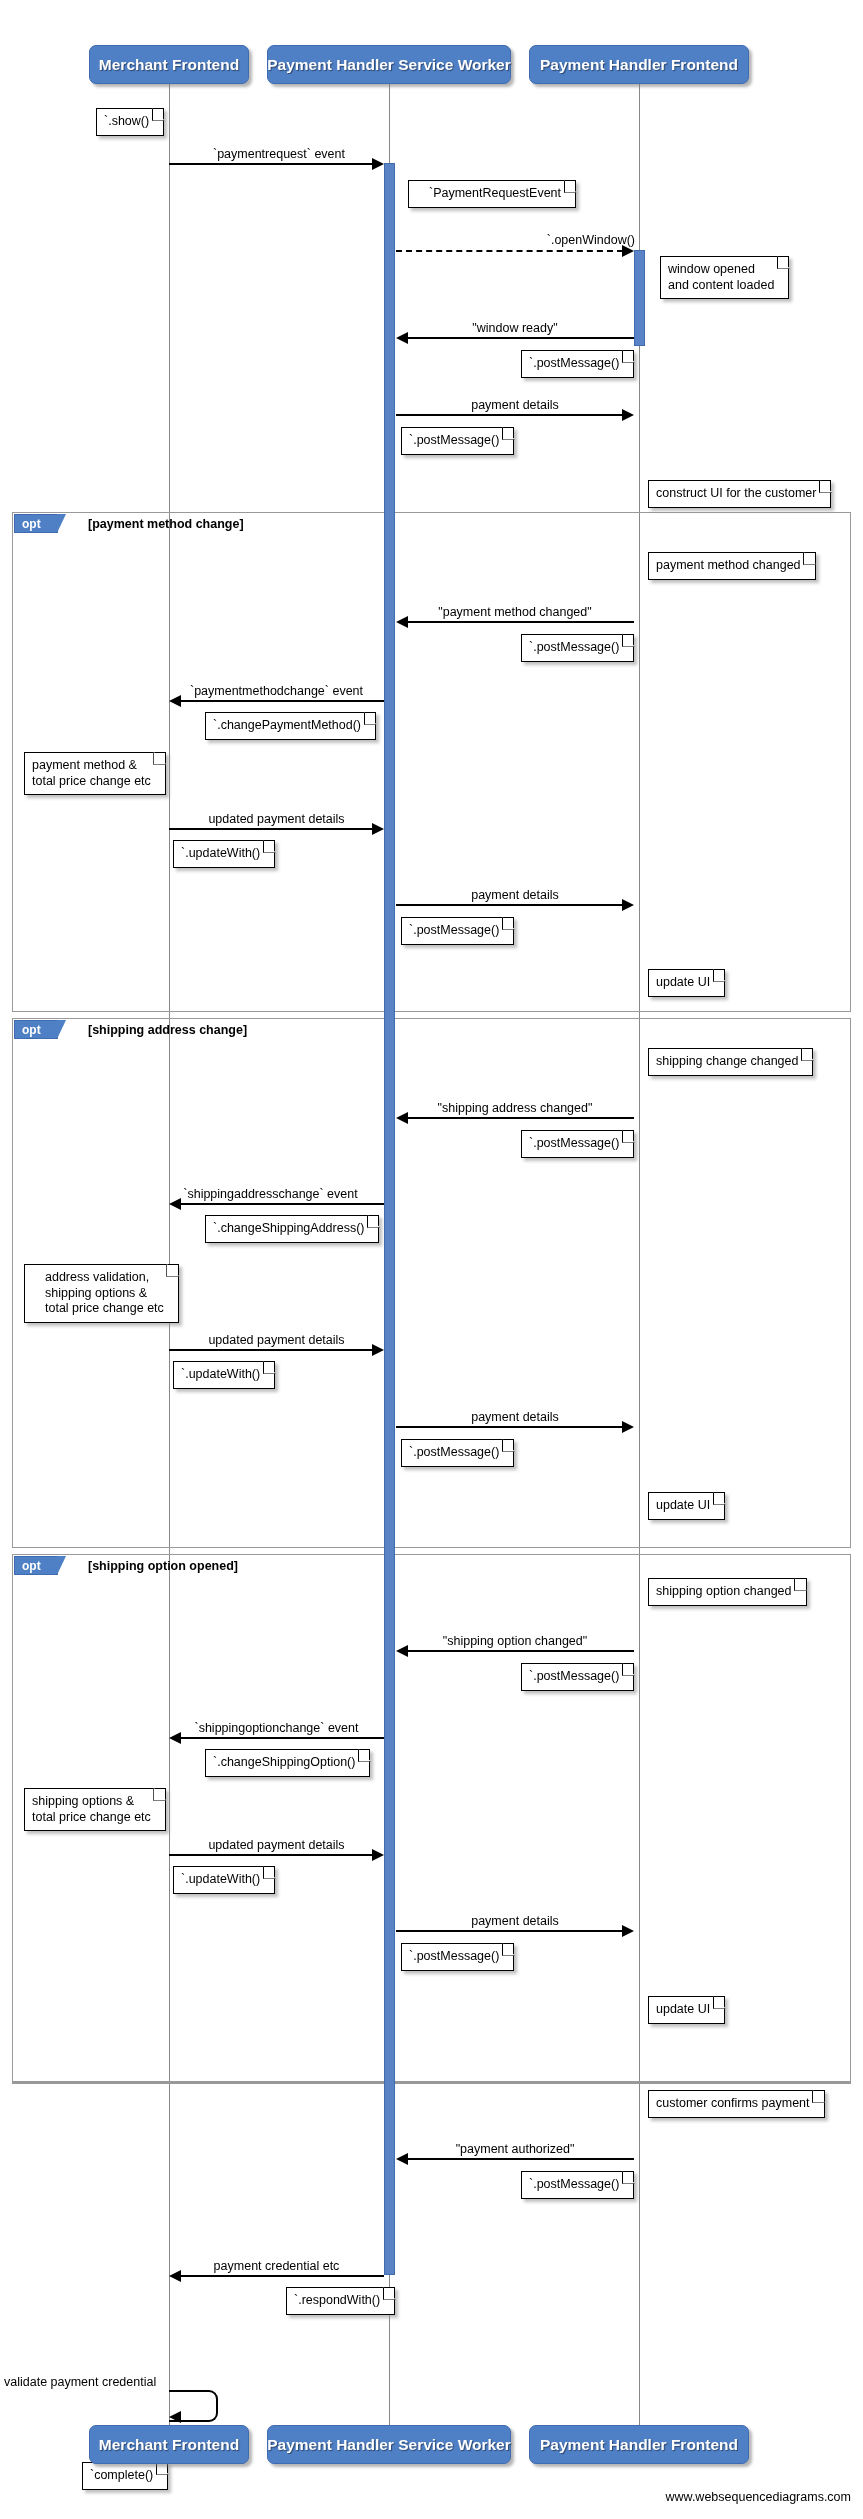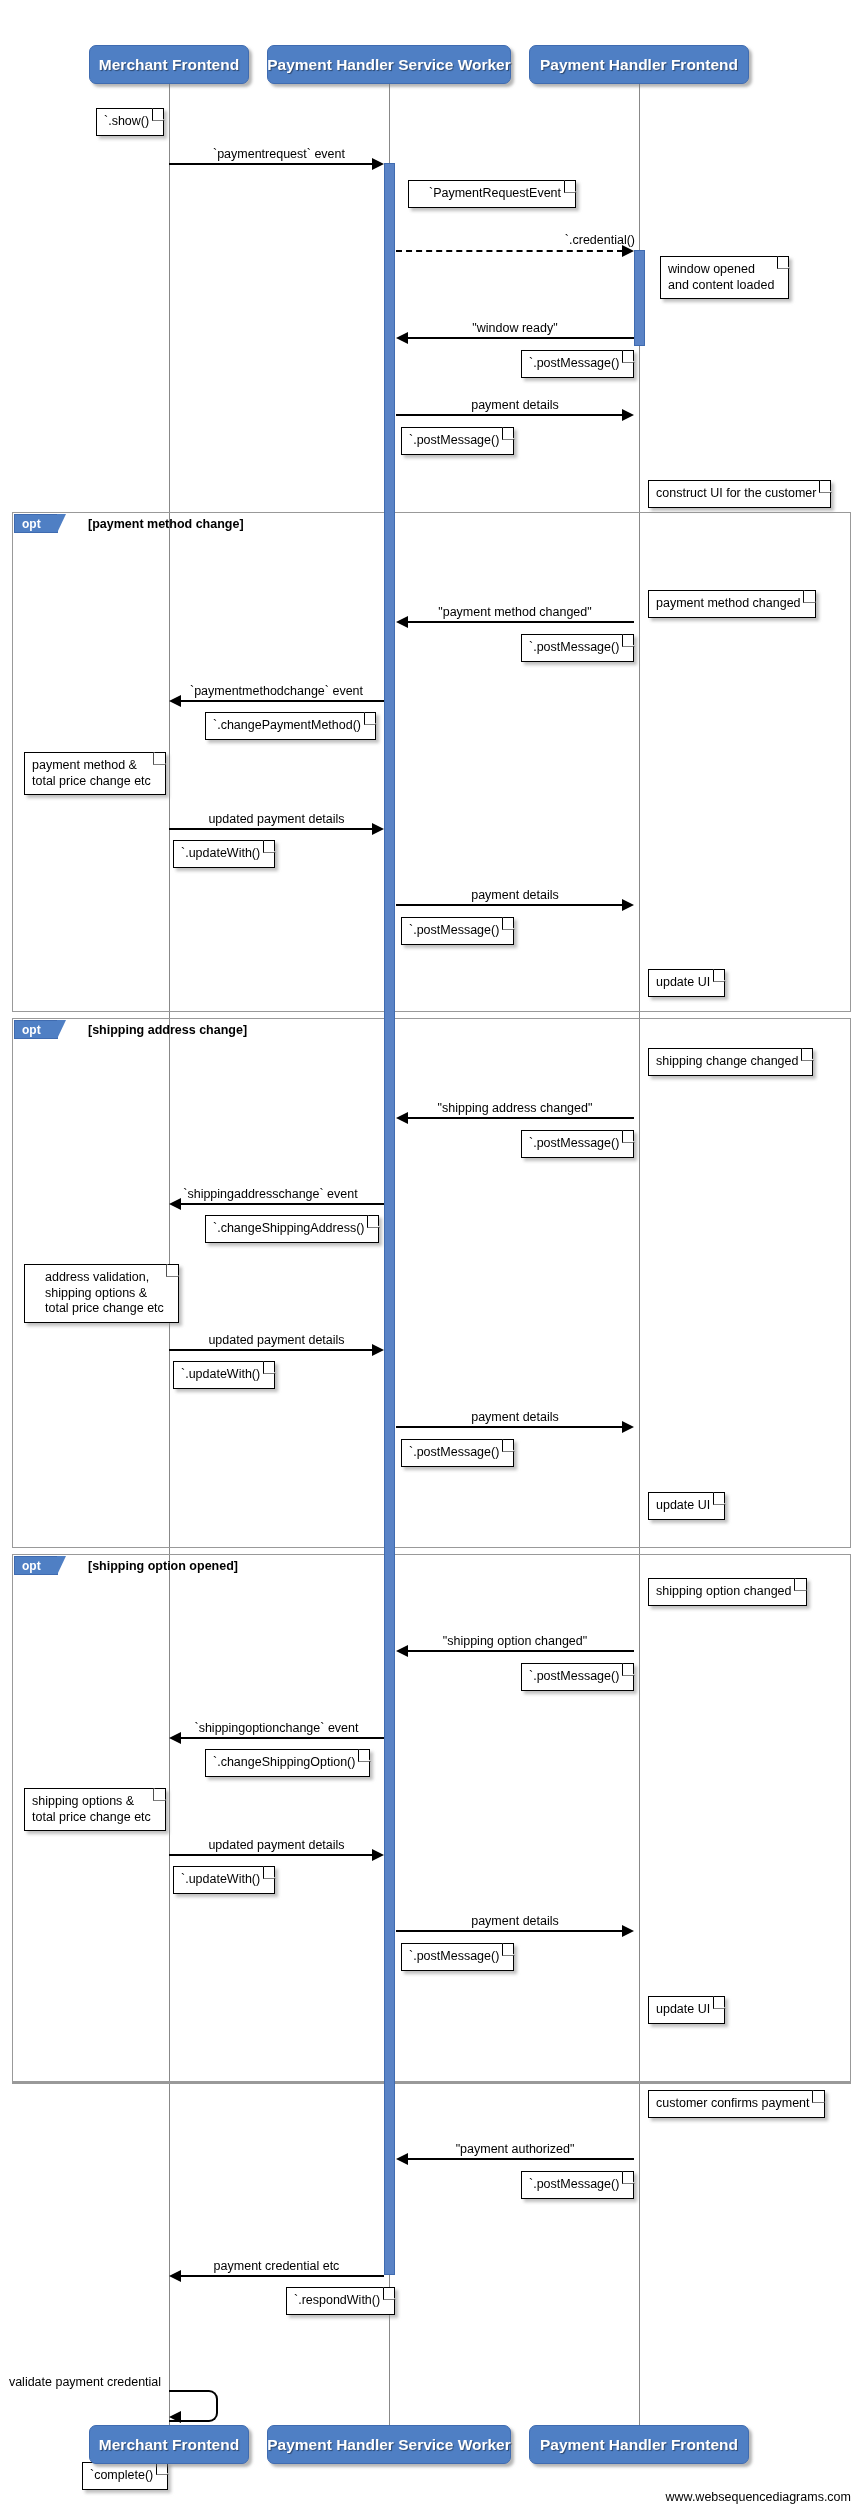--- a/index.html
+++ b/index.html
@@ -261,21 +261,21 @@
   <div class="frag" style="left:12px; top:1554px; width:839px; height:528px;"></div>
   <div class="frag-label" style="left:14px; top:1556px;">
     <span class="frag-tag">opt</span>
     <span class="frag-cond">[shipping option opened]</span>
   </div>
 
   <div class="msg-label" style="left:169px; top:147px; width:220px;">`paymentrequest` event</div>
   <div class="msg" style="left:169px; top:163px; width:208px;"></div>
   <div class="arrowhead right" style="left:372px; top:158px;"></div>
 
-  <div class="msg-label" style="left:395px; top:233px; width:240px; text-align:right;">`.credential()</div>
+  <div class="msg-label" style="left:395px; top:233px; width:240px; text-align:right;">`.openWindow()</div>
   <div class="msg dashed" style="left:396px; top:250px; width:227px;"></div>
   <div class="arrowhead right" style="left:622px; top:245px;"></div>
 
   <div class="msg-label" style="left:396px; top:321px; width:238px;">"window ready"</div>
   <div class="msg" style="left:408px; top:337px; width:226px;"></div>
   <div class="arrowhead left" style="left:396px; top:332px;"></div>
 
   <div class="msg-label" style="left:396px; top:398px; width:238px;">payment details</div>
   <div class="msg" style="left:396px; top:414px; width:227px;"></div>
   <div class="arrowhead right" style="left:622px; top:409px;"></div>
@@ -329,35 +329,35 @@
   <div class="arrowhead right" style="left:622px; top:1925px;"></div>
 
   <div class="msg-label" style="left:396px; top:2142px; width:238px;">"payment authorized"</div>
   <div class="msg" style="left:408px; top:2158px; width:226px;"></div>
   <div class="arrowhead left" style="left:396px; top:2153px;"></div>
 
   <div class="msg-label" style="left:169px; top:2259px; width:215px;">payment credential etc</div>
   <div class="msg" style="left:181px; top:2275px; width:203px;"></div>
   <div class="arrowhead left" style="left:169px; top:2270px;"></div>
 
-  <div class="msg-label" style="left:4px; top:2375px; width:162px; text-align:center;">validate payment credential</div>
+  <div class="msg-label" style="left:4px; top:2375px; width:162px; text-align:left;">validate payment credential</div>
   <div class="self-msg" style="left:169px; top:2390px; width:47px; height:28px;"></div>
   <div class="arrowhead left" style="left:169px; top:2411px;"></div>
 
   <div class="sep" style="left:12px; top:2082px; width:839px;"></div>
 
   <div class="note" style="left:96px; top:108px;">`.show()</div>
   <div class="note" style="left:408px; top:180px;padding-left:20px;">`PaymentRequestEvent</div>
   <div class="note" style="left:660px; top:256px;">window opened
 and content loaded</div>
   <div class="note" style="left:521px; top:350px;">`.postMessage()</div>
   <div class="note" style="left:401px; top:427px;">`.postMessage()</div>
   <div class="note" style="left:648px; top:480px;">construct UI for the customer</div>
 
-  <div class="note" style="left:648px; top:552px;margin-top:38px;">payment method changed</div>
+  <div class="note" style="left:648px; top:552px;">payment method changed</div>
   <div class="note" style="left:521px; top:634px;">`.postMessage()</div>
   <div class="note" style="left:205px; top:712px;">`.changePaymentMethod()</div>
   <div class="note" style="left:24px; top:752px;">payment method &amp;
 total price change etc</div>
   <div class="note" style="left:173px; top:840px;">`.updateWith()</div>
   <div class="note" style="left:401px; top:917px;">`.postMessage()</div>
   <div class="note" style="left:648px; top:969px;">update UI</div>
 
   <div class="note" style="left:648px; top:1048px;">shipping change changed</div>
   <div class="note" style="left:521px; top:1130px;">`.postMessage()</div>

